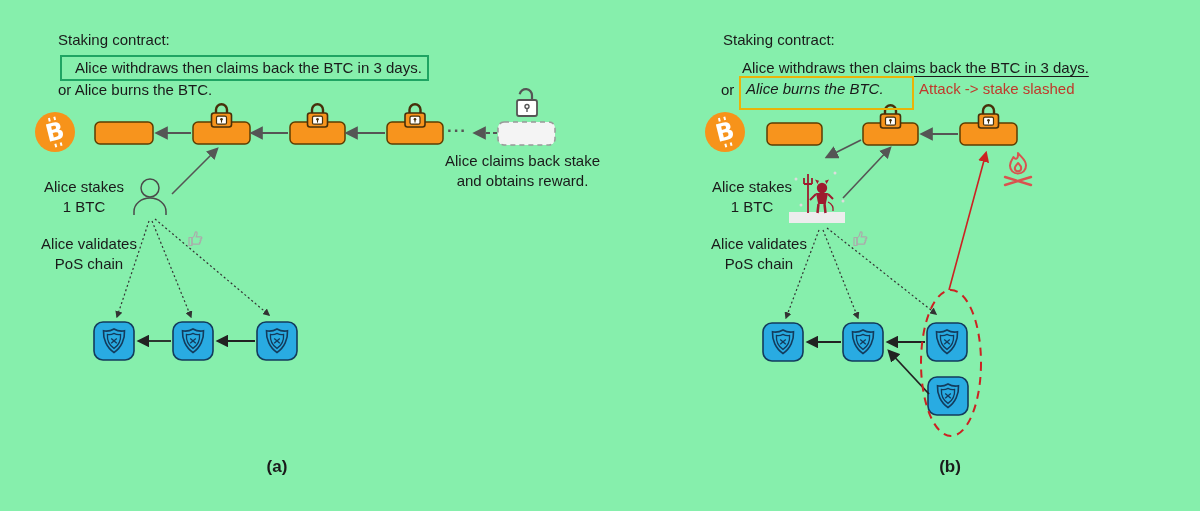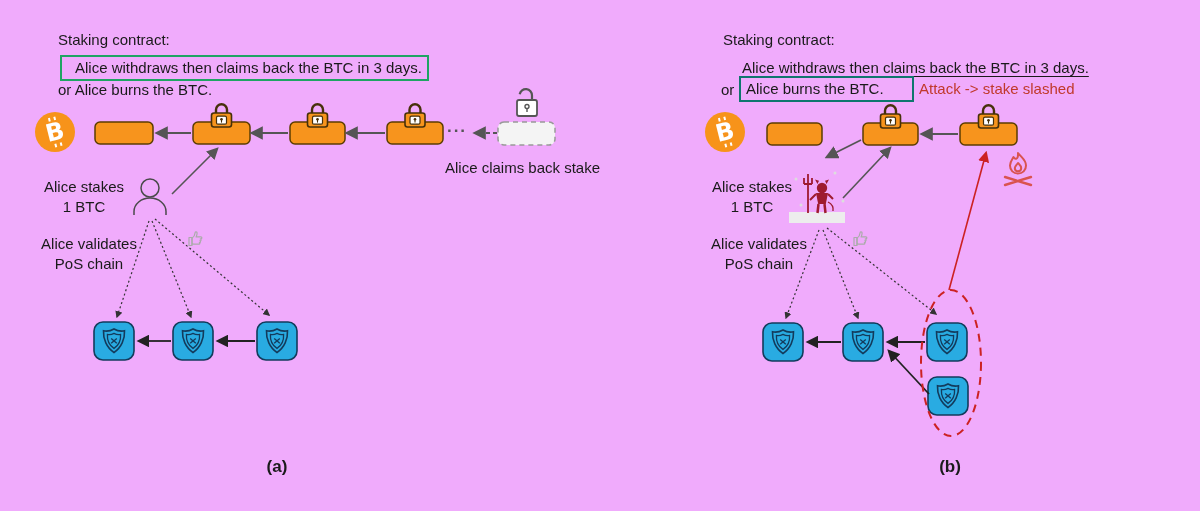--- a/index.html
+++ b/index.html
@@ -1,29 +1,29 @@
 <!DOCTYPE html>
 <html><head>
 <meta charset="utf-8">
 <style>
   html,body{margin:0;padding:0;background:#fff;}
   #canvas{
-    position:relative;width:1200px;height:511px;background:#f0abfc;overflow:hidden;
+    position:relative;width:1200px;height:511px;background:#86efac;overflow:hidden;
     font-family:"Liberation Sans",sans-serif;color:#1a1a1a;font-size:15px;line-height:20px;
   }
   #gfx{position:absolute;left:0;top:0;width:1200px;height:511px;}
   .txt{position:absolute;white-space:nowrap;}
   .center{text-align:center;white-space:normal;}
   .greenbox{
     position:absolute;left:60px;top:55px;width:352px;height:21px;
     border:2px solid #1fa463;padding:1px 0 0 13px;
   }
   .redbox{
     position:absolute;left:739px;top:76px;width:166px;height:21px;
-    border:2px solid #0f766e;padding:1px 0 0 5px;
+    border:2px solid #eab308;padding:1px 0 8px 5px;font-style:italic;
   }
   .underlined{text-decoration:underline;text-underline-offset:3px;text-decoration-thickness:1px;}
   .redtext{color:#c0392b;text-align:center;}
   .panel-label{font-weight:bold;font-size:17px;}
   .dots{color:#555;font-size:17px;font-weight:bold;letter-spacing:1px;}
 </style>
 </head>
 <body>
 
 <div id="canvas">
@@ -179,22 +179,23 @@
   </svg>
 
   <div class="txt" style="left:58px;top:30px;">Staking contract:</div>
   <div class="greenbox">
     <span>Alice withdraws then claims back the BTC in 3 days.</span>
   </div>
   <div class="txt" style="left:58px;top:80px;text-align:center;">or Alice burns the BTC.</div>
 
   <div class="txt dots" style="left:447px;top:121px;">···</div>
 
-  <div class="txt center" style="left:425px;top:158px;width:195px;">
+  <div class="txt center" style="left:425px;top:151px;width:195px;">
     <div>Alice claims back stake</div>
+    <div>and obtains reward.</div>
   </div>
 
   <div class="txt center" style="left:36px;top:177px;width:96px;">
     <div>Alice stakes</div>
     <div>1 BTC</div>
   </div>
 
   <div class="txt center" style="left:30px;top:234px;width:118px;">
     <div>Alice validates</div>
     <div>PoS chain</div>

